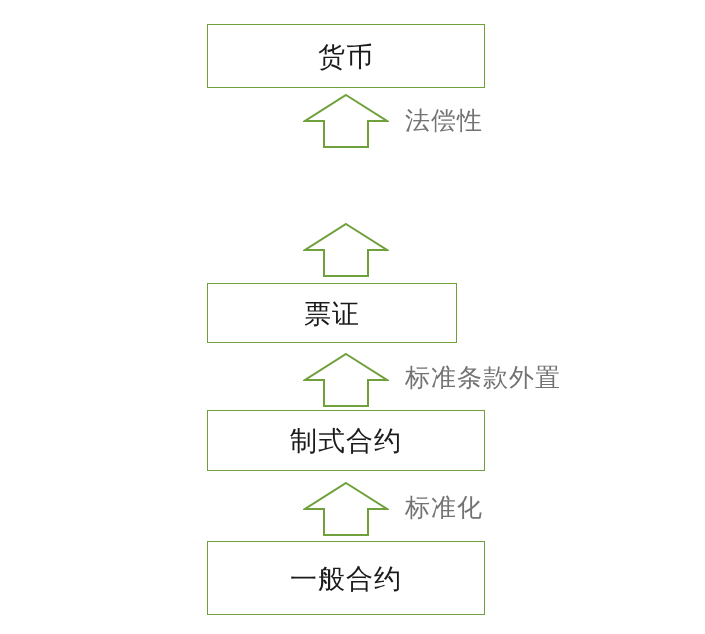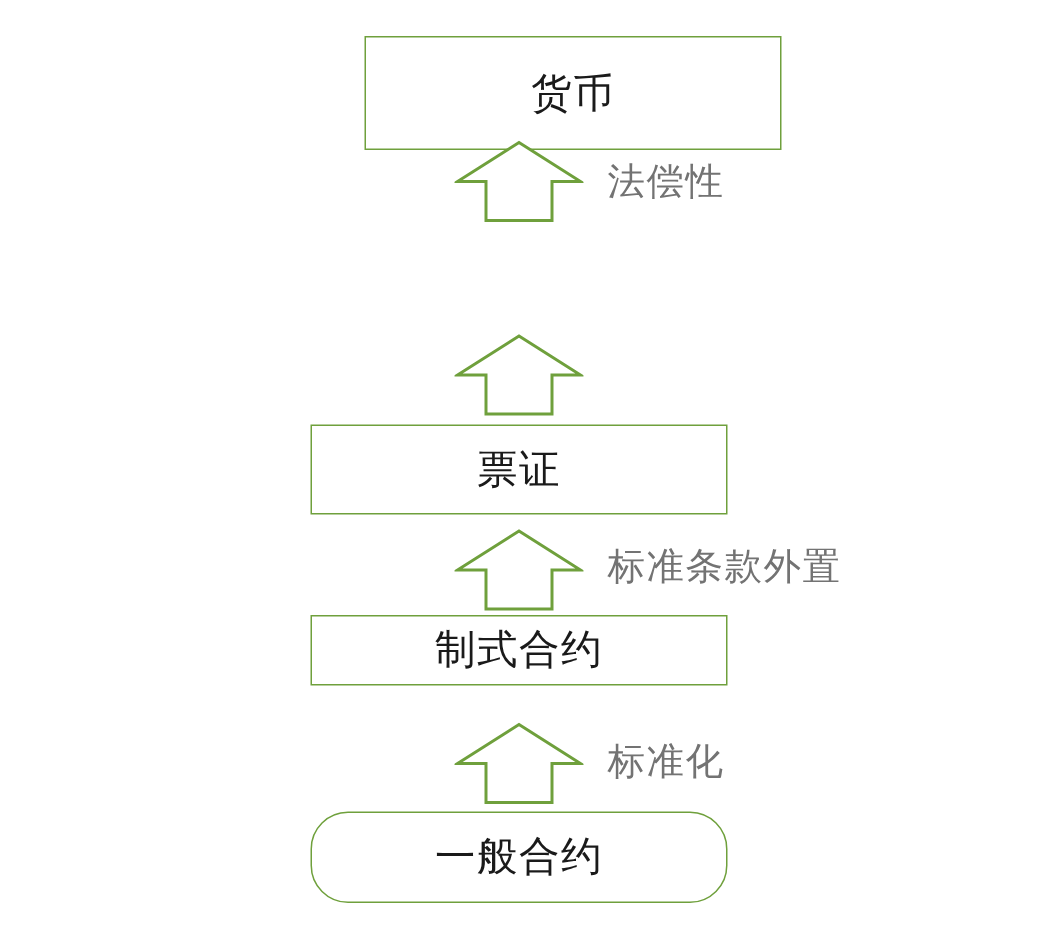--- a/index.html
+++ b/index.html
@@ -58,57 +58,57 @@
     letter-spacing: 1px;
     white-space: nowrap;
     font-family: "DejaVu Sans", "Liberation Sans", sans-serif;
   }
 </style>
 </head>
 <body>
 
 <div id="diagram">
 
-  <div class="node-box" style="left:207px; top:24px; width:278px; height:76px;margin-left:36px;">
+  <div class="node-box" style="left:207px; top:24px; width:278px; height:64px;">
     <span class="node-label">货币</span>
   </div>
 
   <div class="arrow-wrap" style="left:303px; top:93px; width:86px; height:56px;">
     <svg width="86" height="56" viewBox="0 0 86 56">
       <polygon points="43,2 84,28 65,28 65,54 21,54 21,28 2,28" fill="#ffffff" stroke="#6fa03c" stroke-width="2" stroke-linejoin="miter"></polygon>
     </svg>
   </div>
   <div class="edge-label" style="left:405px; top:108px;">法偿性</div>
 
 
   <div class="arrow-wrap" style="left:303px; top:222px; width:86px; height:56px;">
     <svg width="86" height="56" viewBox="0 0 86 56">
       <polygon points="43,2 84,28 65,28 65,54 21,54 21,28 2,28" fill="#ffffff" stroke="#6fa03c" stroke-width="2" stroke-linejoin="miter"></polygon>
     </svg>
   </div>
 
-  <div class="node-box" style="left:207px; top:283px; width:278px; height:60px;">
+  <div class="node-box" style="left:207px; top:283px; width:250px; height:60px;">
     <span class="node-label">票证</span>
   </div>
 
   <div class="arrow-wrap" style="left:303px; top:352px; width:86px; height:56px;">
     <svg width="86" height="56" viewBox="0 0 86 56">
       <polygon points="43,2 84,28 65,28 65,54 21,54 21,28 2,28" fill="#ffffff" stroke="#6fa03c" stroke-width="2" stroke-linejoin="miter"></polygon>
     </svg>
   </div>
   <div class="edge-label" style="left:405px; top:365px;">标准条款外置</div>
 
-  <div class="node-box" style="left:207px; top:410px; width:278px; height:47px;">
+  <div class="node-box" style="left:207px; top:410px; width:278px; height:61px;">
     <span class="node-label">制式合约</span>
   </div>
 
   <div class="arrow-wrap" style="left:303px; top:481px; width:86px; height:56px;">
     <svg width="86" height="56" viewBox="0 0 86 56">
       <polygon points="43,2 84,28 65,28 65,54 21,54 21,28 2,28" fill="#ffffff" stroke="#6fa03c" stroke-width="2" stroke-linejoin="miter"></polygon>
     </svg>
   </div>
   <div class="edge-label" style="left:405px; top:495px;">标准化</div>
 
-  <div class="node-box" style="left:207px; top:541px; width:278px; height:61px;border-radius:25px;">
+  <div class="node-box" style="left:207px; top:541px; width:278px; height:74px;">
     <span class="node-label">一般合约</span>
   </div>
 
 </div>
 
 </body></html>

